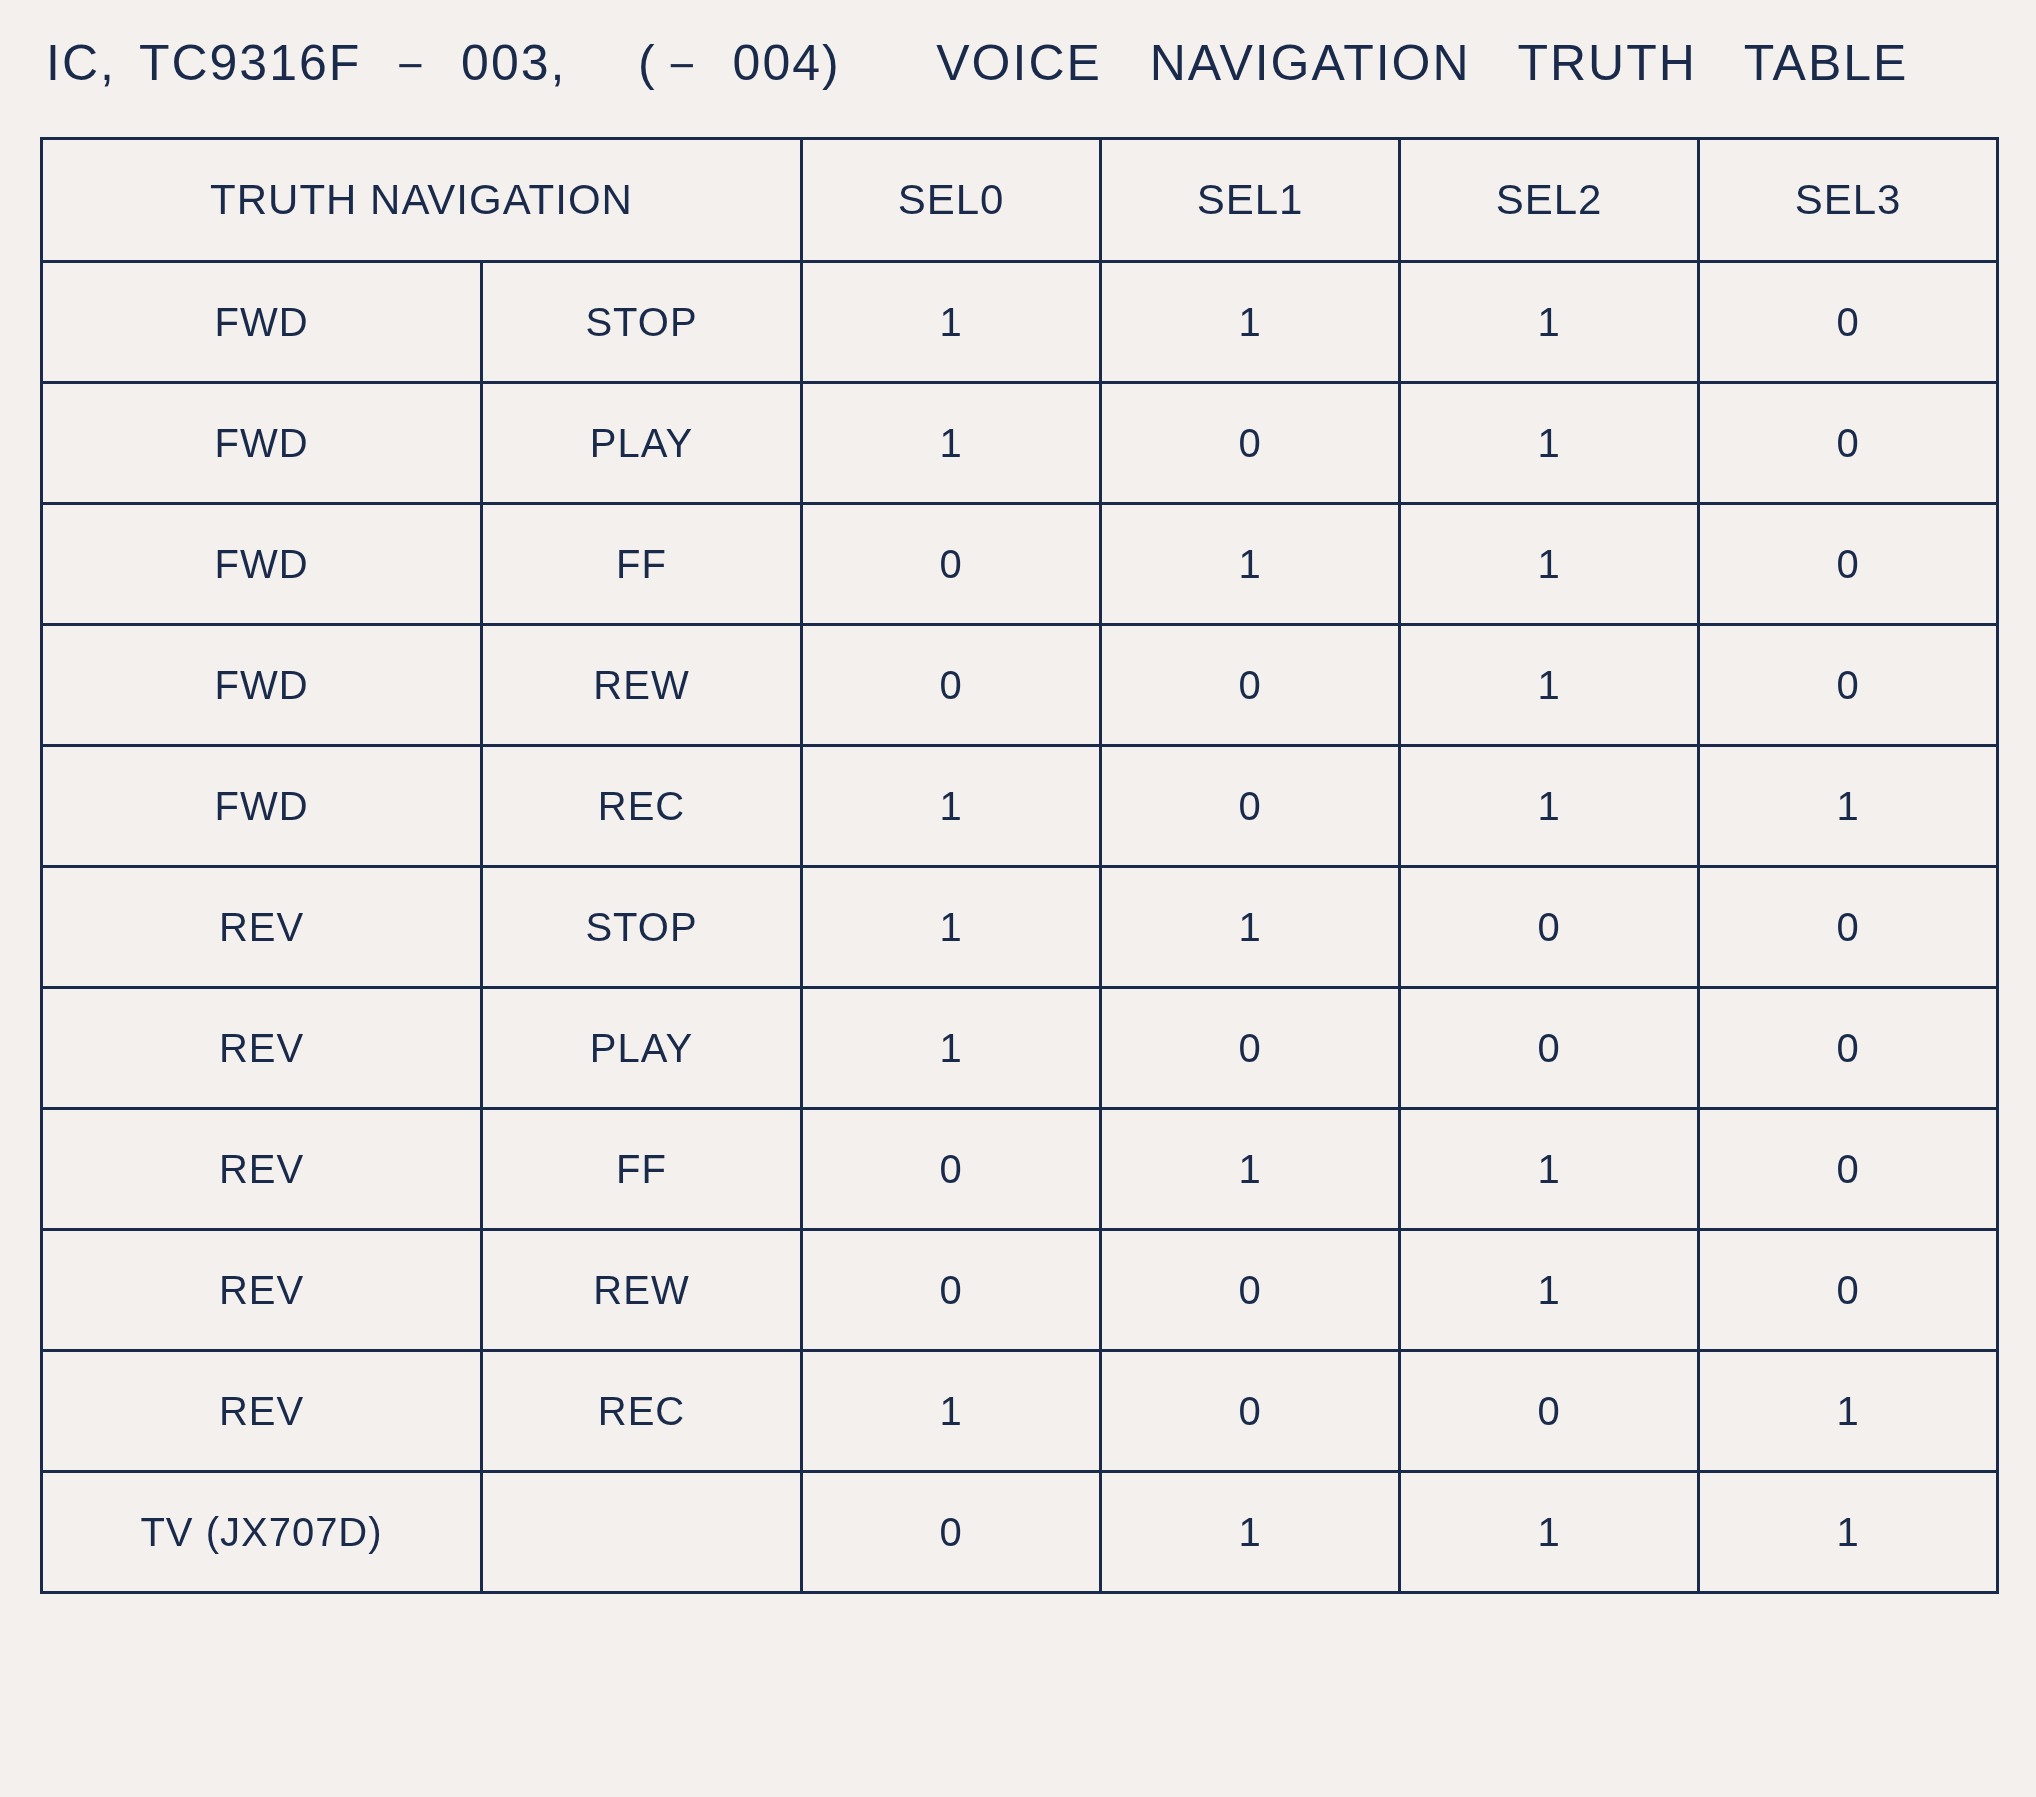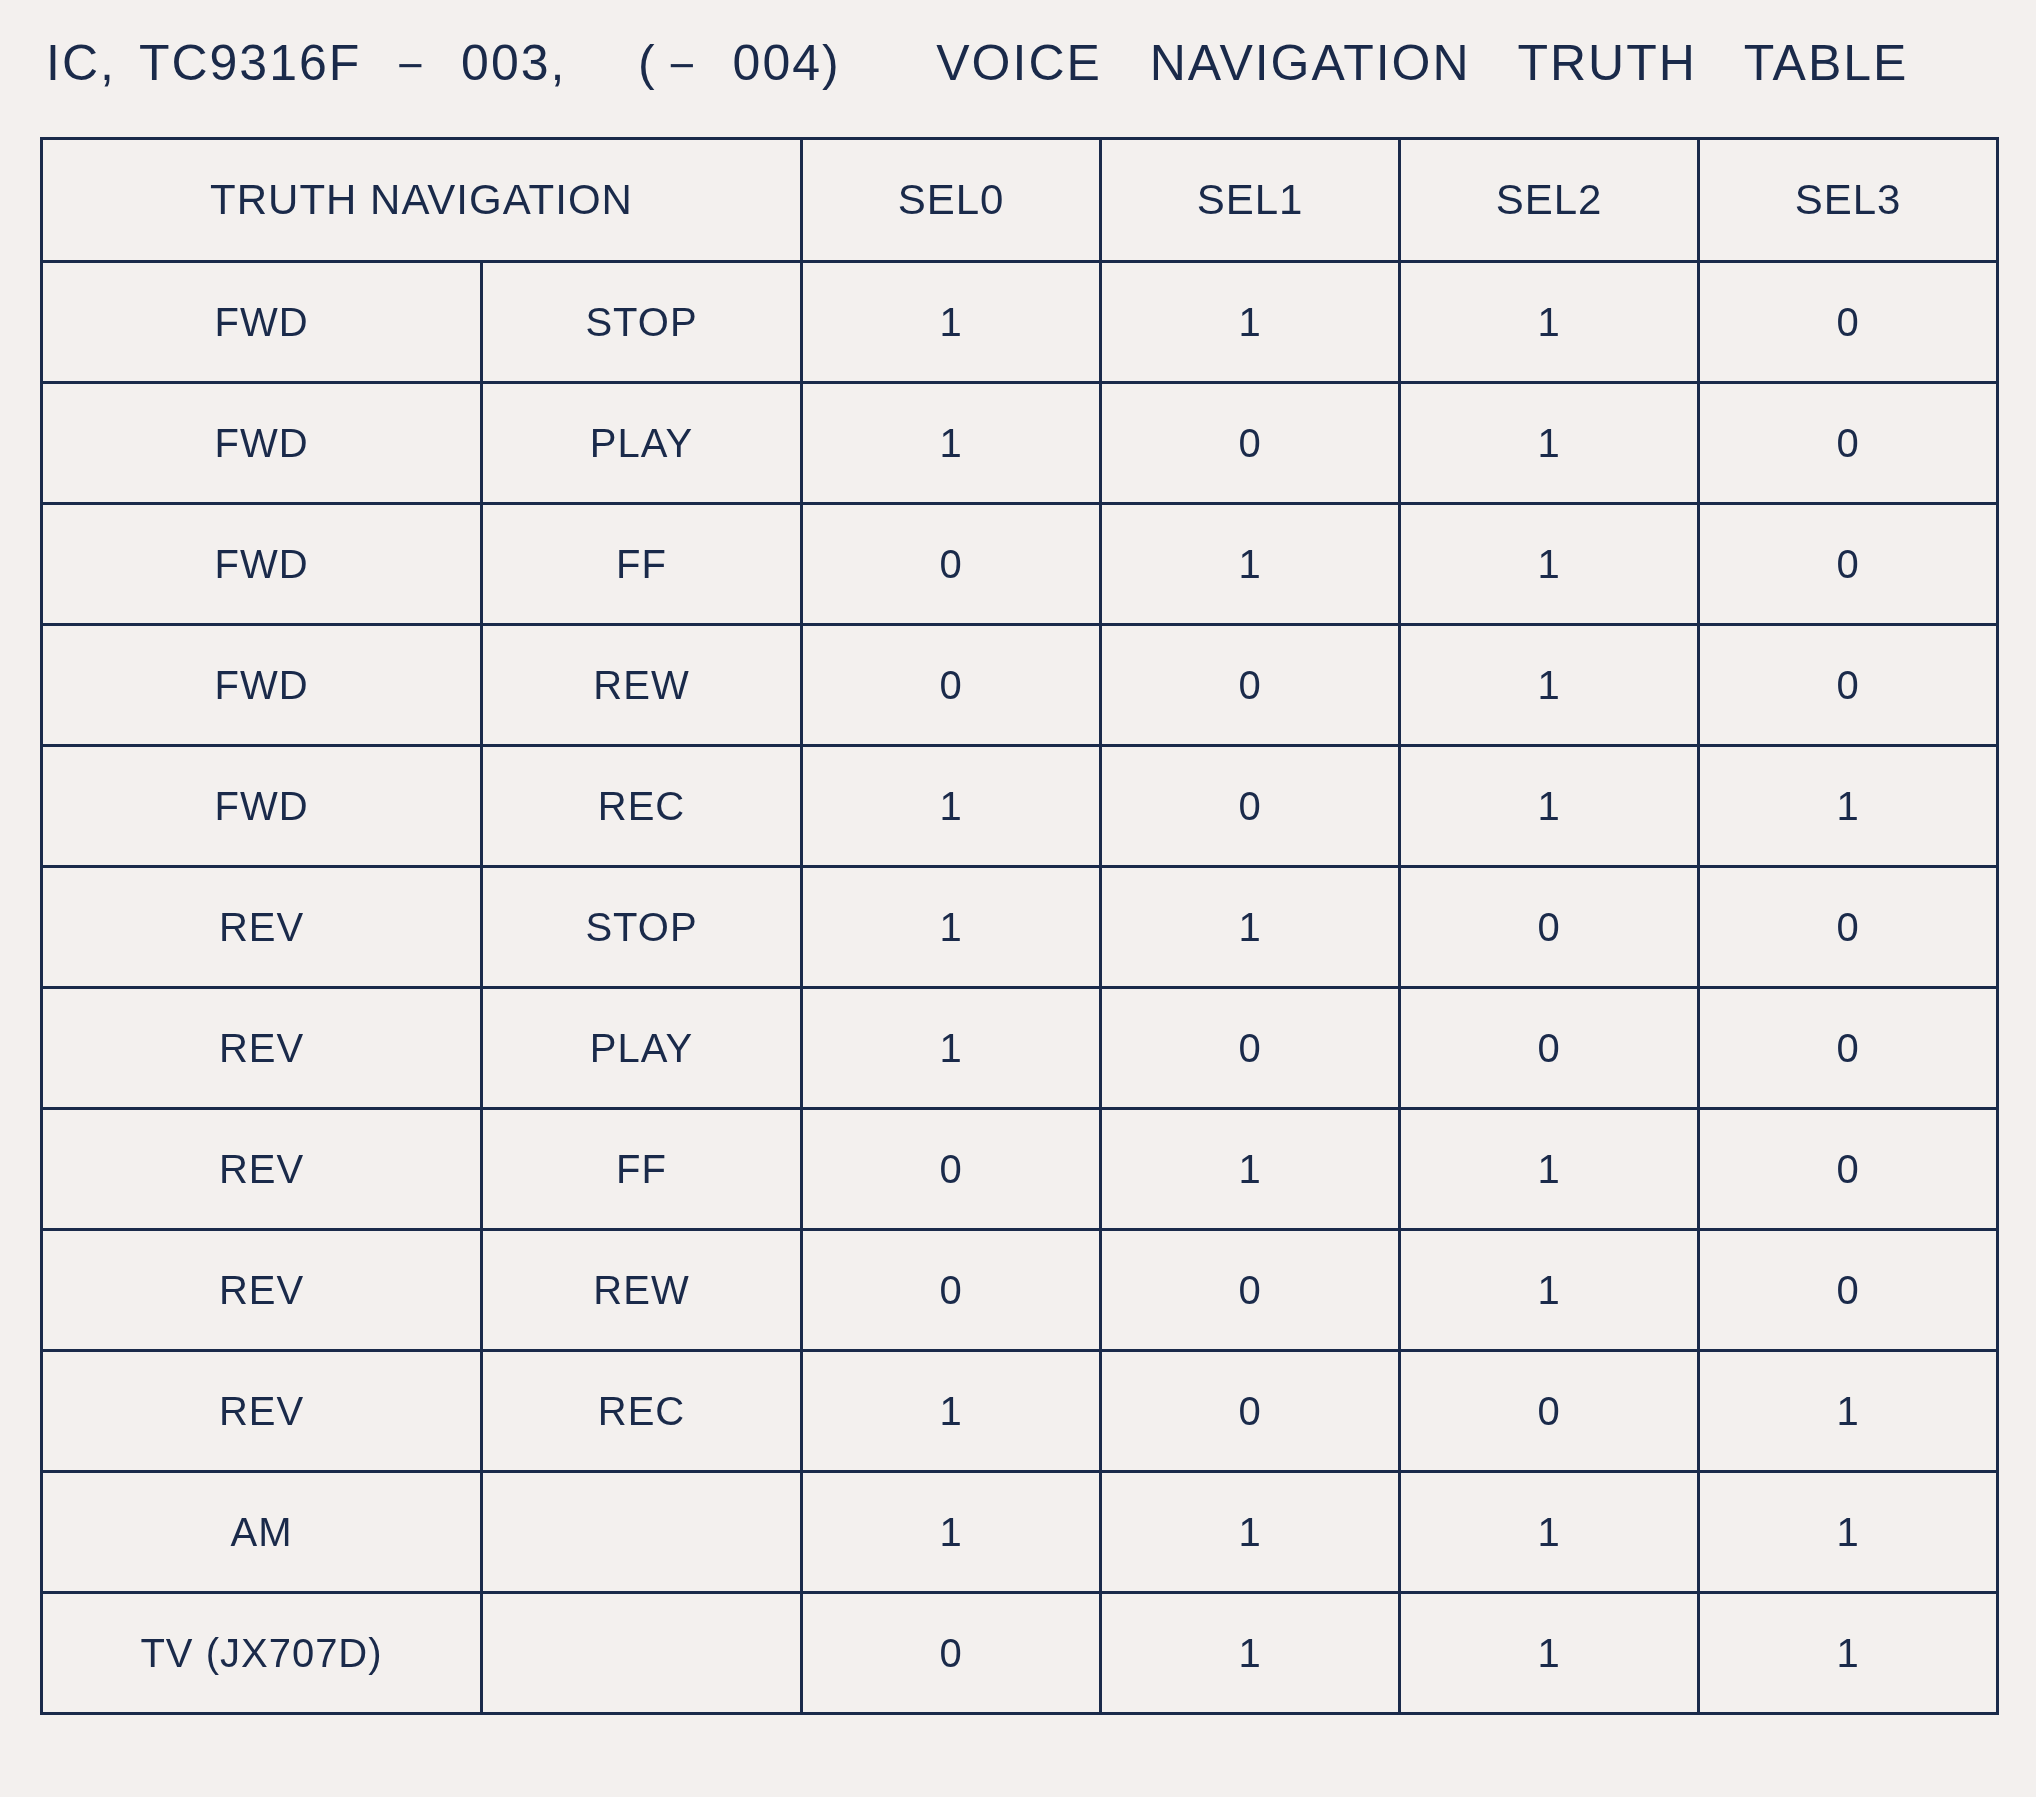--- a/index.html
+++ b/index.html
@@ -153,28 +153,20 @@
       </tr>
       <tr>
         <td>REV</td>
         <td>REC</td>
         <td>1</td>
         <td>0</td>
         <td>0</td>
         <td>1</td>
       </tr>
       <tr>
-        <td>AM</td>
-        <td></td>
-        <td>1</td>
-        <td>1</td>
-        <td>1</td>
-        <td>1</td>
-      </tr>
-      <tr>
         <td>TV (JX707D)</td>
         <td></td>
         <td>0</td>
         <td>1</td>
         <td>1</td>
         <td>1</td>
       </tr>
     </tbody>
   </table>
 

